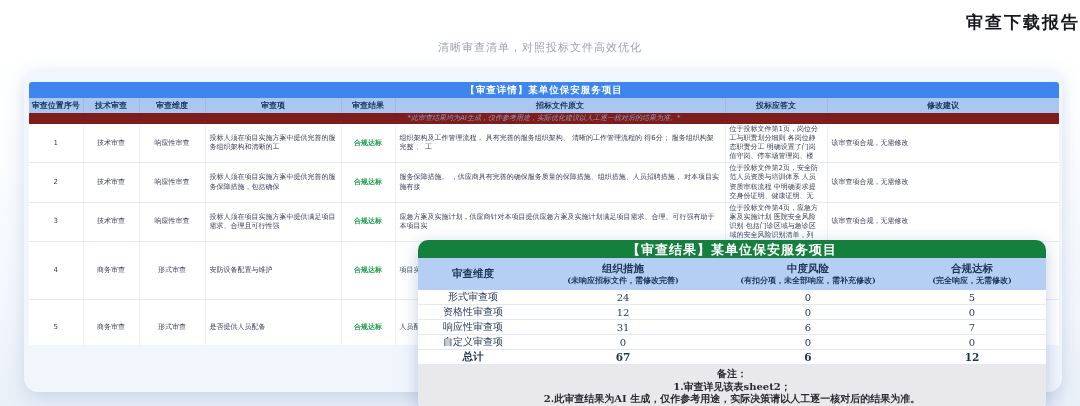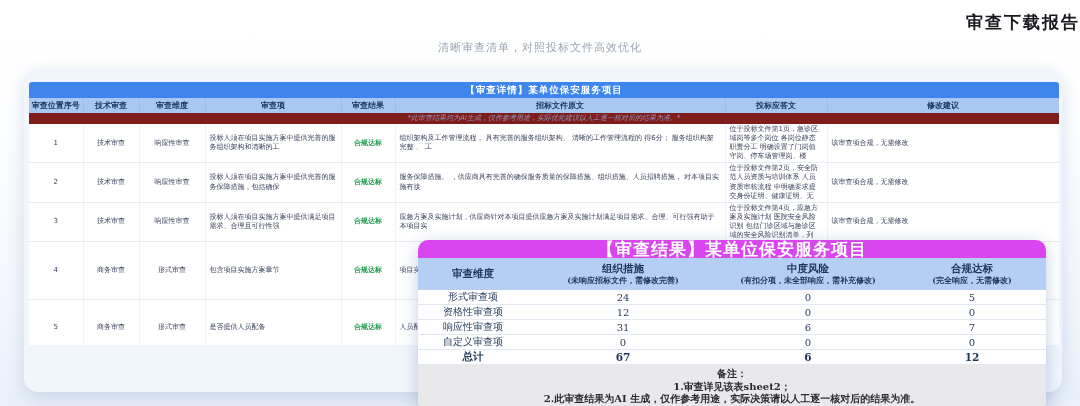--- a/index.html
+++ b/index.html
@@ -56,22 +56,22 @@
   #dt-body tr:nth-child(14){height:20px}
 
   
   .result-card {
     position:absolute; left:418px; top:240px; width:628px;
     background:#fff; border-radius:10px; overflow:hidden;
     box-shadow:0 4px 18px rgba(110,135,180,.40);
     font-family:"DejaVu Serif","Liberation Serif",serif;
   }
   .rc-titlebar {
-    height:18px; line-height:19px; background:#d946ef; color:#fff;
-    font-size:17px; font-weight:bold; text-align:center; letter-spacing:1px;
+    height:18px; line-height:19px; background:#15803d; color:#fff;
+    font-size:13px; font-weight:bold; text-align:center; letter-spacing:1px;
   }
   table.rc { width:100%; border-collapse:collapse; table-layout:fixed; }
   table.rc thead th {
     background:#b5cff4; color:#1f3557; height:32px; padding:1px 4px;
     vertical-align:middle; overflow:hidden;
   }
   .h-main { font-size:10.5px; font-weight:bold; }
   .h-sub { font-size:8px; font-weight:bold; line-height:1.15; }
   table.rc tbody td {
     font-size:10px; color:#1f3557; text-align:center; height:14px;
@@ -121,21 +121,21 @@
         <tr class="note-row">
           <td colspan="8">*此审查结果均为AI生成，仅作参考用途，实际优化建议以人工逐一核对后的结果为准。*</td>
         </tr>
       <tr>
     <td class="c-seq">1</td>
     <td class="c-type">技术审查</td>
     <td class="c-dim">响应性审查</td>
     <td class="c-item">投标人须在项目实施方案中提供完善的服务组织架构和清晰的工</td>
     <td class="c-result result-cell" style="color: rgb(31, 157, 77);">合规达标</td>
     <td class="c-source">组织架构及工作管理流程， 具有完善的服务组织架构、 清晰的工作管理流程的 得6分； 服务组织构架完整 、 工</td>
-    <td class="c-response">位于投标文件第1页，急诊区域岗等多个岗位 各岗位静态职责分工 明确设置了门岗值守岗、停车场管理岗、楼</td>
+    <td class="c-response">位于投标文件第1页，岗位分工与职责划分细则 各岗位静态职责分工 明确设置了门岗值守岗、停车场管理岗、楼</td>
     <td class="c-advice">该审查项合规，无需修改</td>
   </tr>
           <tr>
     <td class="c-seq">2</td>
     <td class="c-type">技术审查</td>
     <td class="c-dim">响应性审查</td>
     <td class="c-item">投标人须在项目实施方案中提供完善的服务保障措施，包括确保</td>
     <td class="c-result result-cell" style="color: rgb(31, 157, 77);">合规达标</td>
     <td class="c-source">服务保障措施。 ，供应商具有完善的确保服务质量的保障措施、组织措施、人员招聘措施， 对本项目实施有接</td>
     <td class="c-response">位于投标文件第2页，安全防范人员资质与培训体系 人员资质审核流程 中明确要求提交身份证明、健康证明、无</td>
@@ -148,21 +148,21 @@
     <td class="c-item">投标人须在项目实施方案中提供满足项目需求、合理且可行性强</td>
     <td class="c-result result-cell" style="color: rgb(31, 157, 77);">合规达标</td>
     <td class="c-source">应急方案及实施计划，供应商针对本项目提供应急方案及实施计划满足项目需求、合理、可行强有助于本项目实</td>
     <td class="c-response">位于投标文件第4页，应急方案及实施计划 医院安全风险识别 包括门诊区域与急诊区域的安全风险识别清单，列</td>
     <td class="c-advice">该审查项合规，无需修改</td>
   </tr>
           <tr>
     <td class="c-seq">4</td>
     <td class="c-type">商务审查</td>
     <td class="c-dim">形式审查</td>
-    <td class="c-item">包含项目实施方案章节</td>
+    <td class="c-item">安防设备配置与维护</td>
     <td class="c-result result-cell" style="color: rgb(31, 157, 77);">合规达标</td>
     <td class="c-source">项目实施方案</td>
     <td class="c-response">位于投标文件第1页，包含项目实施方案章节、涵盖岗位分工与职责划分、人员资质审核流程、岗前培训课程设计、在岗培训机制、安防设备配置与维护、服务承诺落实措</td>
     <td class="c-advice">该审查项合规，无需修改</td>
   </tr>
           <tr>
     <td class="c-seq">5</td>
     <td class="c-type">商务审查</td>
     <td class="c-dim">形式审查</td>
     <td class="c-item">是否提供人员配备</td>

